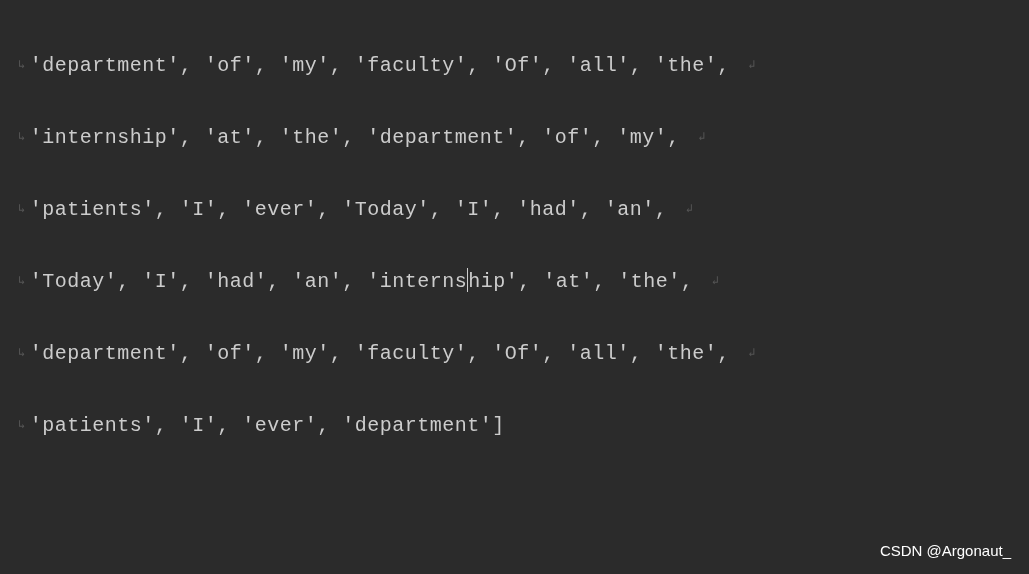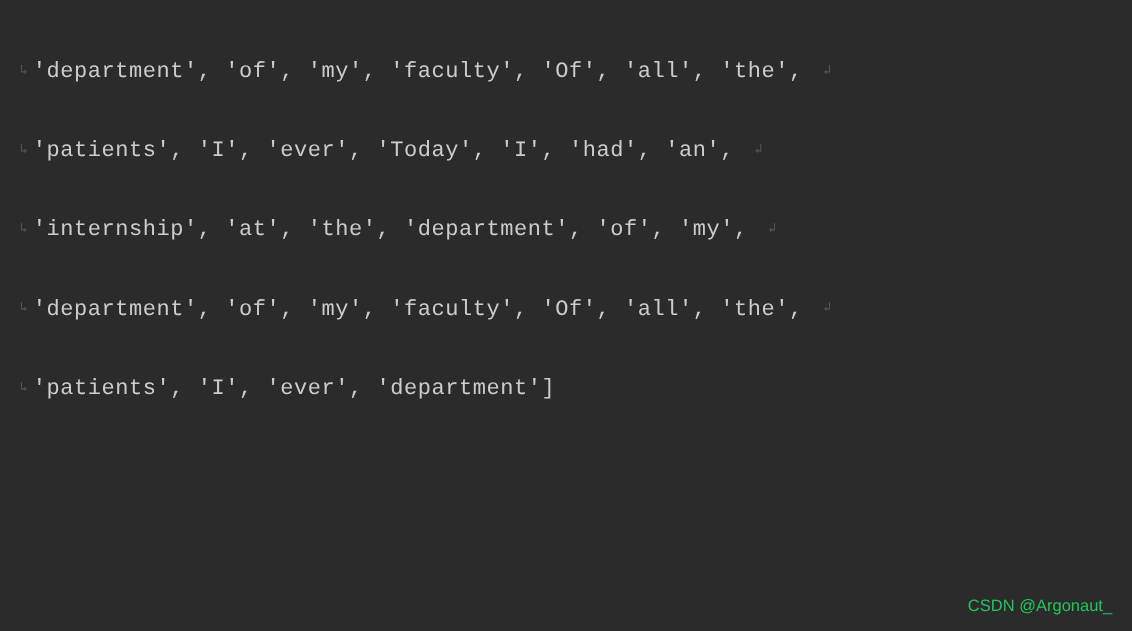--- a/index.html
+++ b/index.html
@@ -45,32 +45,33 @@
     .wrap-end {
       color: #555555;
       font-size: 12px;
       margin-left: 6px;
       vertical-align: middle;
     }
     .watermark {
       position: absolute;
       bottom: 10px;
       right: 18px;
-      color: #22c55e;
+      color: #ffffff;
       font-size: 15px;
       font-family: Arial, sans-serif;
     }
   </style>
 </head>
 <body>
 
 <div class="code-output">
 <span class="line"><span class="wrap-start">↳</span><span>'department', 'of', 'my', 'faculty', 'Of', 'all', 'the', </span><span class="wrap-end">↲</span></span>
+<span class="line"><span class="wrap-start">↳</span><span>'internship', 'at', 'the', 'department', 'of', 'my', </span><span class="wrap-end">↲</span></span>
 <span class="line"><span class="wrap-start">↳</span><span>'patients', 'I', 'ever', 'Today', 'I', 'had', 'an', </span><span class="wrap-end">↲</span></span>
-<span class="line"><span class="wrap-start">↳</span><span>'internship', 'at', 'the', 'department', 'of', 'my', </span><span class="wrap-end">↲</span></span>
+<span class="line"><span class="wrap-start">↳</span><span>'Today', 'I', 'had', 'an', 'interns</span><span class="cursor"></span><span>hip', 'at', 'the', </span><span class="wrap-end">↲</span></span>
 <span class="line"><span class="wrap-start">↳</span><span>'department', 'of', 'my', 'faculty', 'Of', 'all', 'the', </span><span class="wrap-end">↲</span></span>
 <span class="line"><span class="wrap-start">↳</span><span>'patients', 'I', 'ever', 'department']</span></span>
 
 
 
 
 </div>
 
 <div class="watermark">CSDN @Argonaut_</div>
 

